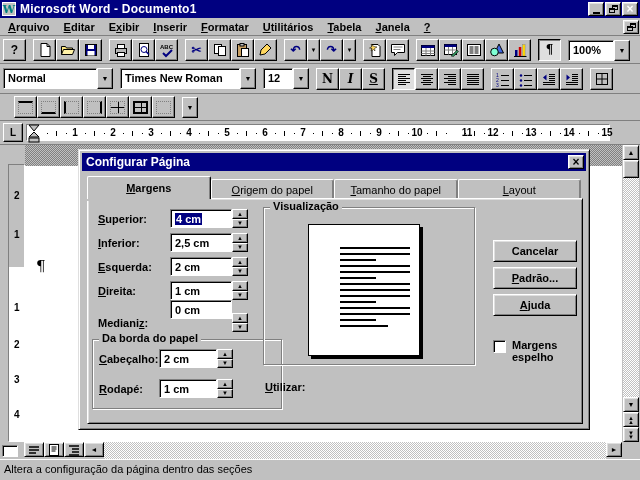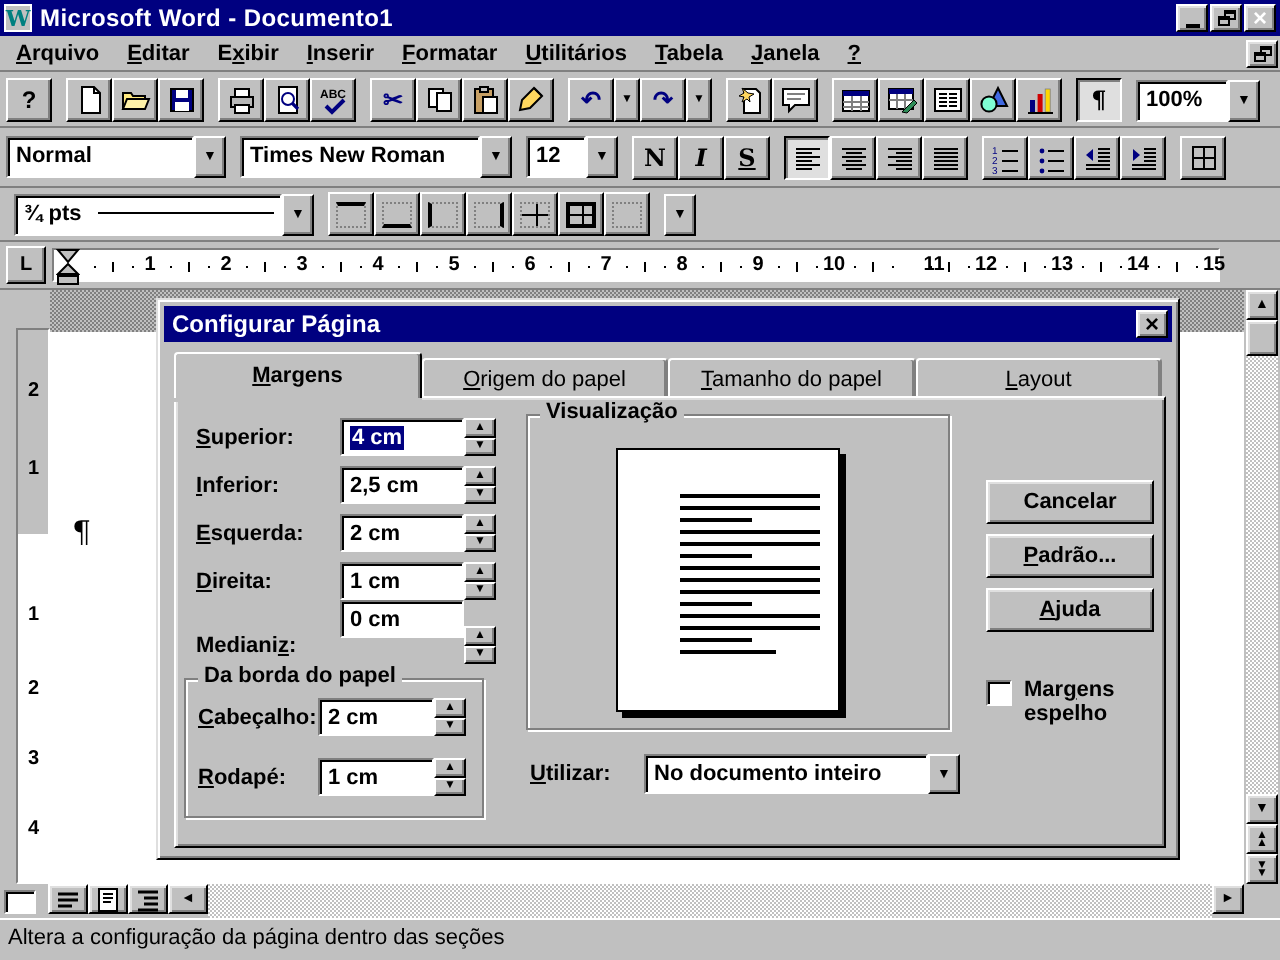--- a/index.html
+++ b/index.html
@@ -384,26 +384,20 @@
     <div class="tbtn">
         <svg class="ic" viewBox="0 0 16 16">
           <rect x="2.5" y="2.5" width="11" height="11" fill="none" stroke="#000"></rect>
           <path d="M8 2.5v11M2.5 8h11" stroke="#000"></path>
         </svg>
       </div>
   </div>
 
   <div class="tb tb3">
     <span class="sep2"></span>
-    <div class="combo" style="width:150px">
-      <div class="cval"><span>¾ pts</span><span class="lineimg"></span></div>
-      <div class="cdrop">
-          <span>▼</span>
-        </div>
-    </div>
     <span class="sep"></span>
     <div class="tbtn">
         <span class="bsq top"></span>
       </div>
     <div class="tbtn">
         <span class="bsq bottom"></span>
       </div>
     <div class="tbtn">
         <span class="bsq left"></span>
       </div>
@@ -588,21 +582,21 @@
             <div class="sb">▼</div>
           </div>
 
         <span class="fldlabel" style="left:10px;top:118px">Mediani<u>z</u>:</span>
         <div class="fldbox" style="left:82px;top:101px"><span>0 cm</span></div>
         <div class="spin" style="left:144px;top:114px">
             <div class="sb">▲</div>
             <div class="sb">▼</div>
           </div>
 
-        <div class="group" style="left:4px;top:140px;width:150px;height:70px">
+        <div class="group" style="left:4px;top:140px;width:190px;height:70px">
           <span class="legend">Da borda do papel</span>
           <span class="fldlabel" style="left:6px;top:13px"><u>C</u>abeçalho:</span>
           <div class="fldbox" style="left:66px;top:9px;width:58px"><span>2 cm</span></div>
           <div class="spin" style="left:124px;top:9px">
               <div class="sb">▲</div>
               <div class="sb">▼</div>
             </div>
           <span class="fldlabel" style="left:6px;top:43px"><u>R</u>odapé:</span>
           <div class="fldbox" style="left:66px;top:39px;width:58px"><span>1 cm</span></div>
           <div class="spin" style="left:124px;top:39px">
@@ -627,26 +621,20 @@
                 <div class="pline" style="width: 52%;"></div>
                 <div class="pline" style="width: 100%;"></div>
                 <div class="pline" style="width: 100%;"></div>
                 <div class="pline" style="width: 52%;"></div>
                 <div class="pline" style="width: 68%;"></div>
               </div>
           </div>
         </div>
 
         <span class="fldlabel" style="left:177px;top:182px"><u>U</u>tilizar:</span>
-        <div class="combo" style="position:absolute;left:234px;top:178px;width:158px;height:20px">
-          <div class="cval">No documento inteiro</div>
-          <div class="cdrop">
-              <span>▼</span>
-            </div>
-        </div>
 
         <div class="dbtn" style="left:405px;top:41px">Cancelar</div>
         <div class="dbtn" style="left:405px;top:68px"><u>P</u>adrão...</div>
         <div class="dbtn" style="left:405px;top:95px"><u>A</u>juda</div>
 
         <div class="chk" style="left:405px;top:141px"></div>
         <span class="chklabel" style="left:424px;top:140px">Mar<u>g</u>ens espelho</span>
       </div>
     </div>
   </div>

